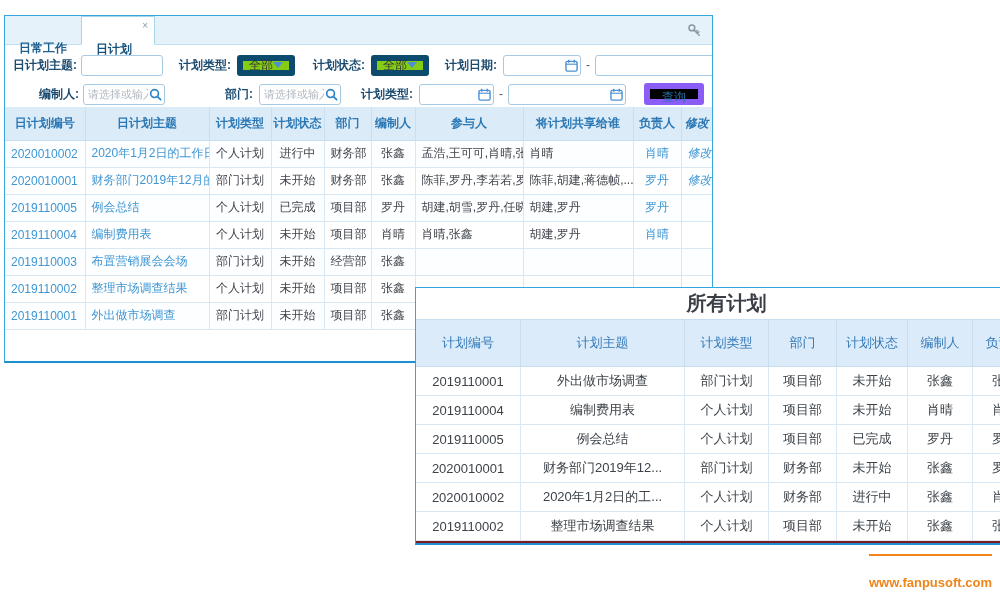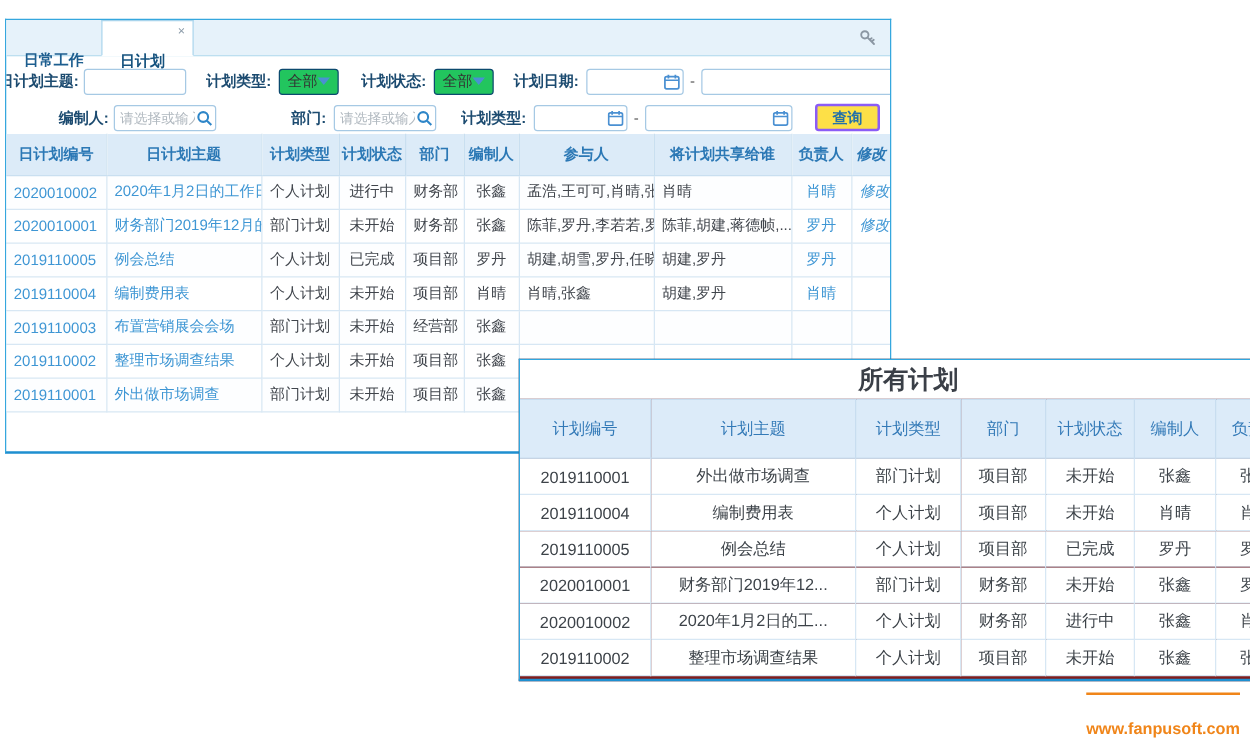--- a/index.html
+++ b/index.html
@@ -22,35 +22,35 @@
 
   .toolbar { height:32px; padding:5px 7px; background:#f8fbfe; border-bottom:1px solid #dcebf5;
     display:flex; gap:8px; }
   .tbtn { display:inline-flex; align-items:center; gap:5px; padding:0 11px; height:22px;
     background:linear-gradient(#fdfeff,#e1edf7); border:1px solid #b9d3e8; border-radius:3px;
     color:#2471a8; font-size:12px; font-weight:bold; cursor:pointer; }
   .tbtn .dd { width:0; height:0; border-left:4px solid transparent; border-right:4px solid transparent;
     border-top:5px solid #4a90d2; display:inline-block; }
 
   .filters { height:62px; padding:8px 0 0 8px; font-size:12px; color:#1c4b70; overflow:hidden; }
-  .frow { display:flex; align-items:center; height:24px; margin-bottom:5px; white-space:nowrap;justify-content:center; }
+  .frow { display:flex; align-items:center; height:24px; margin-bottom:5px; white-space:nowrap; }
   .flabel { font-weight:bold; text-align:right; display:inline-block; }
   .fin { height:21px; border:1px solid #a6c9e4; border-radius:3px; background:#fff;
     font-size:12px; padding:0 4px; color:#333; outline:none; }
   .fin::placeholder { color:#b0b8bf; font-size:11px; }
   .fwrap { position:relative; display:inline-flex; align-items:center; }
   .fwrap .ico { position:absolute; right:3px; }
-  .fsel { height:21px; border:1px solid #0c4a6e; border-radius:3px; background:#22c55e;
+  .fsel { height:21px; border:6px solid #0c4a6e; border-radius:3px; background:#84cc16;
     display:inline-flex; align-items:center; justify-content:space-between; padding:0 6px;
     color:#333; cursor:pointer; }
   .fsel .dd { width:0; height:0; border-left:5px solid transparent; border-right:5px solid transparent;
     border-top:6px solid #4a90d2; }
   .dash { margin:0 5px; color:#555; }
-  .qbtn { height:22px; padding:0 12px; background:#fde047; border:2px solid #8b5cf6; border-radius:3px;
-    color:#2471a8; font-size:12px; font-weight:bold; cursor:pointer; }
+  .qbtn { height:22px; padding:0 12px; background:#000000; border:6px solid #8b5cf6; border-radius:3px;
+    color:#2471a8; font-size:12px; font-weight:normal; cursor:pointer; }
 
   table { border-collapse:collapse; table-layout:fixed; width:100%; }
   .t1 th { height:33px; background:#dcebf8; color:#2b78b5; font-size:12px; font-weight:bold;
     border:1px solid #c9dff0; border-top:none; text-align:center; overflow:hidden; white-space:nowrap; }
   .t1 td { height:27px; font-size:12px; color:#40454c; border:1px solid #d7e7f4;
     white-space:nowrap; overflow:hidden; padding:0 6px; background:#fff; }
   .t1 tr:nth-child(odd) td { background:#fdfeff; }
   .t1 td.lnk { color:#3e96d4; cursor:pointer; }
   .t1 td.c { text-align:center; }
   .t1 th:first-child, .t1 td:first-child { border-left:none; }

